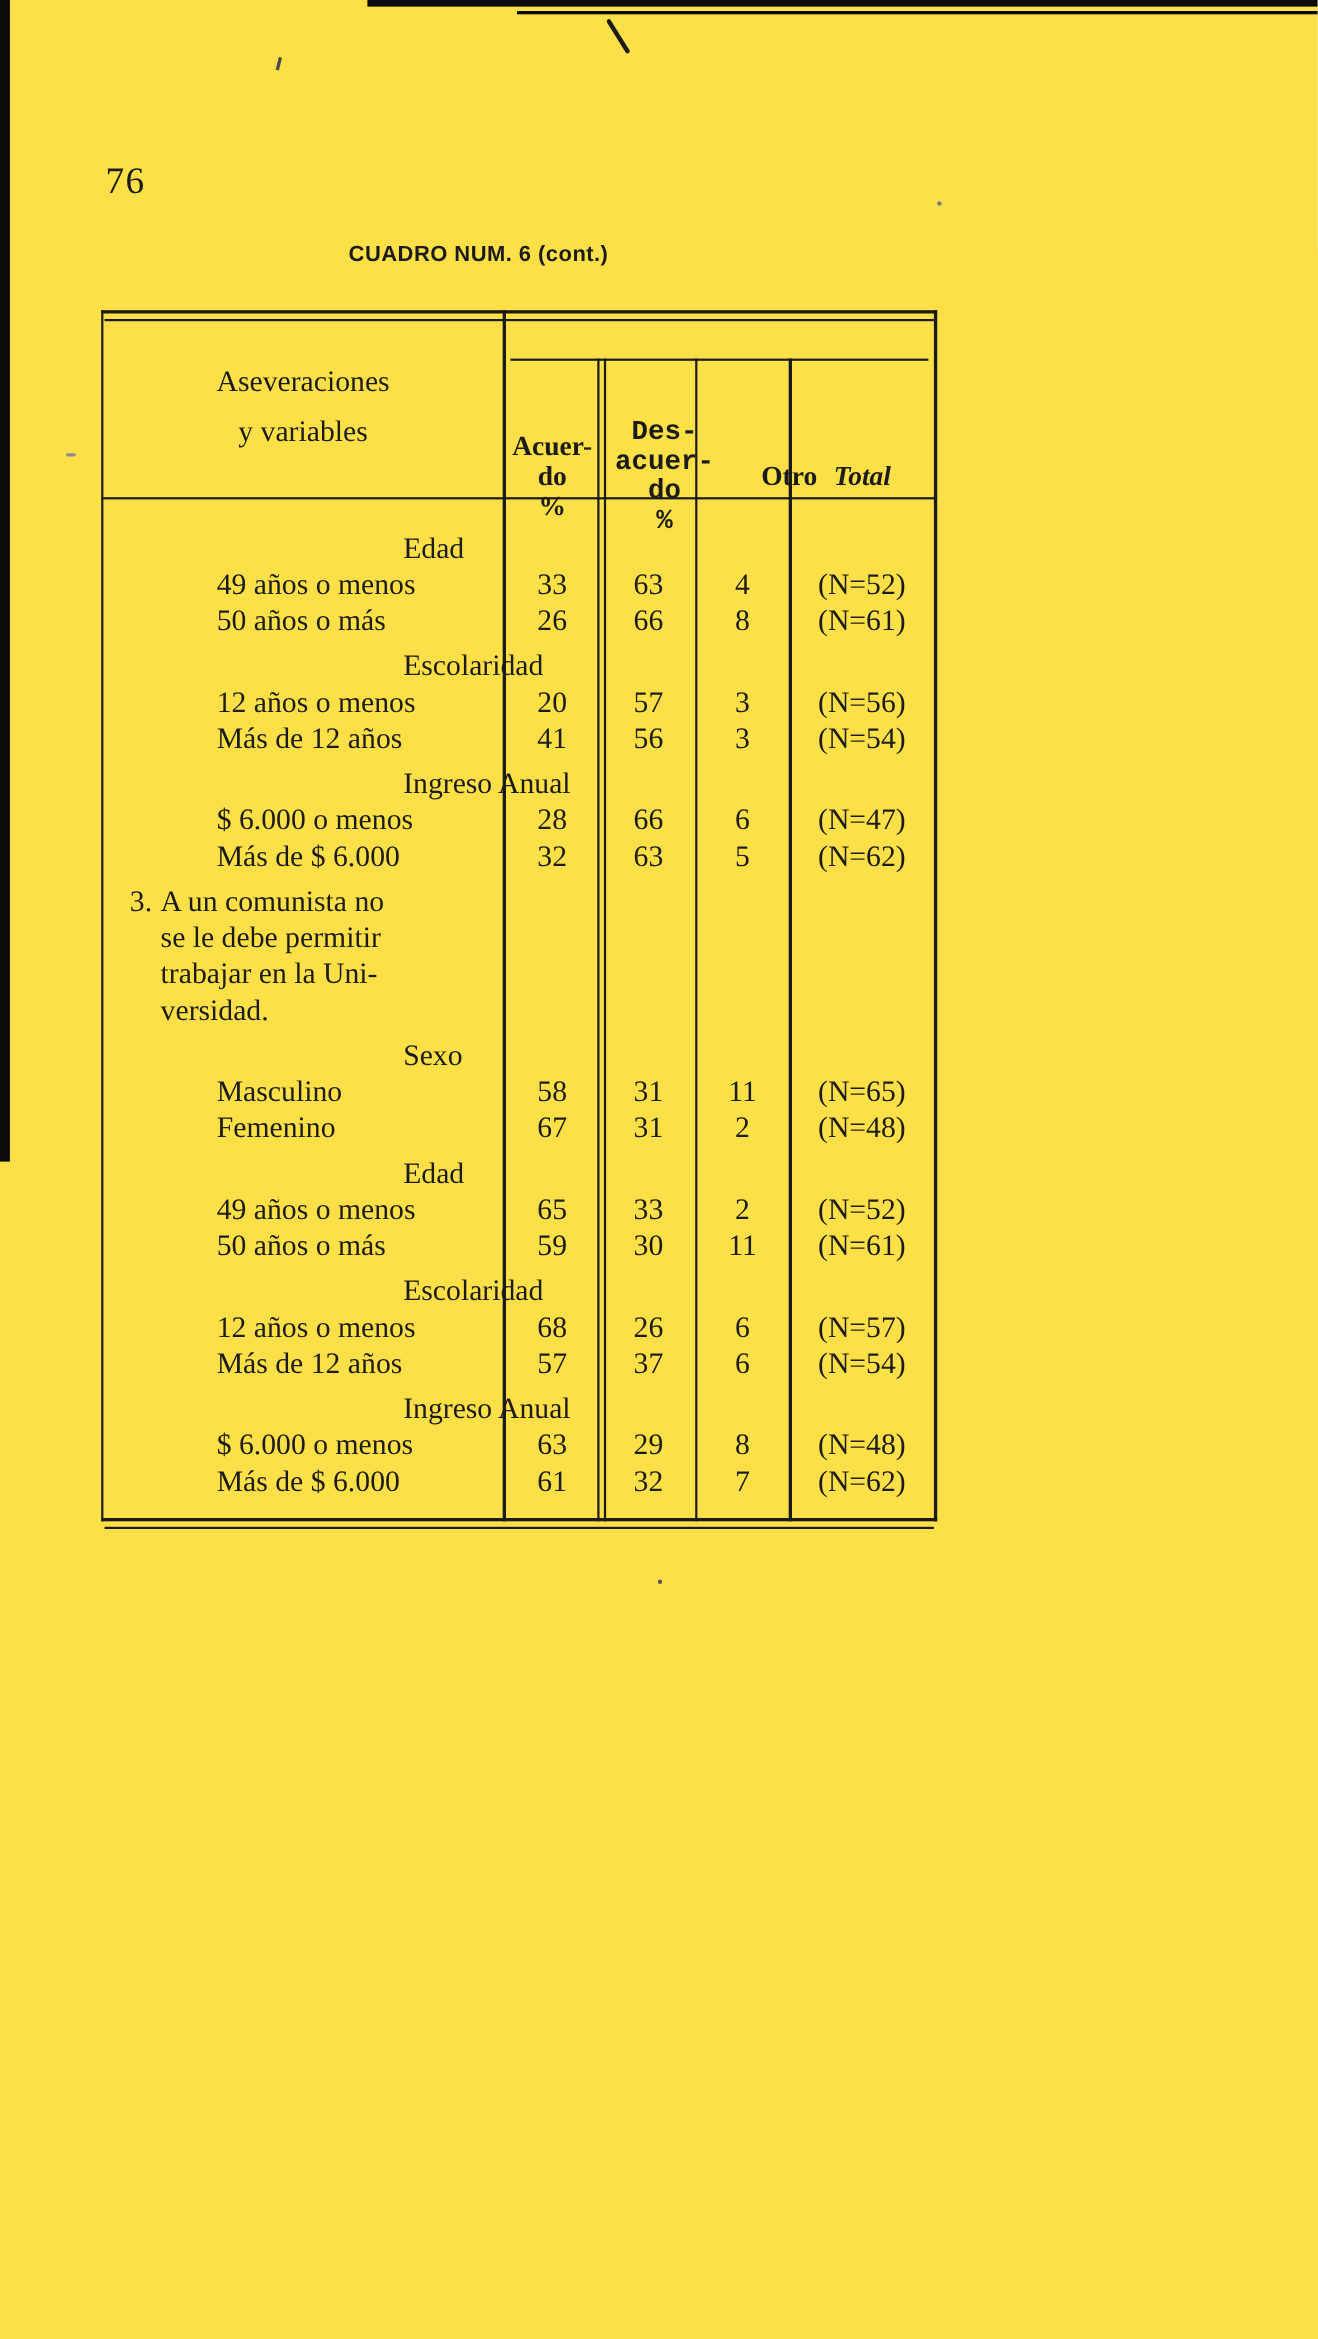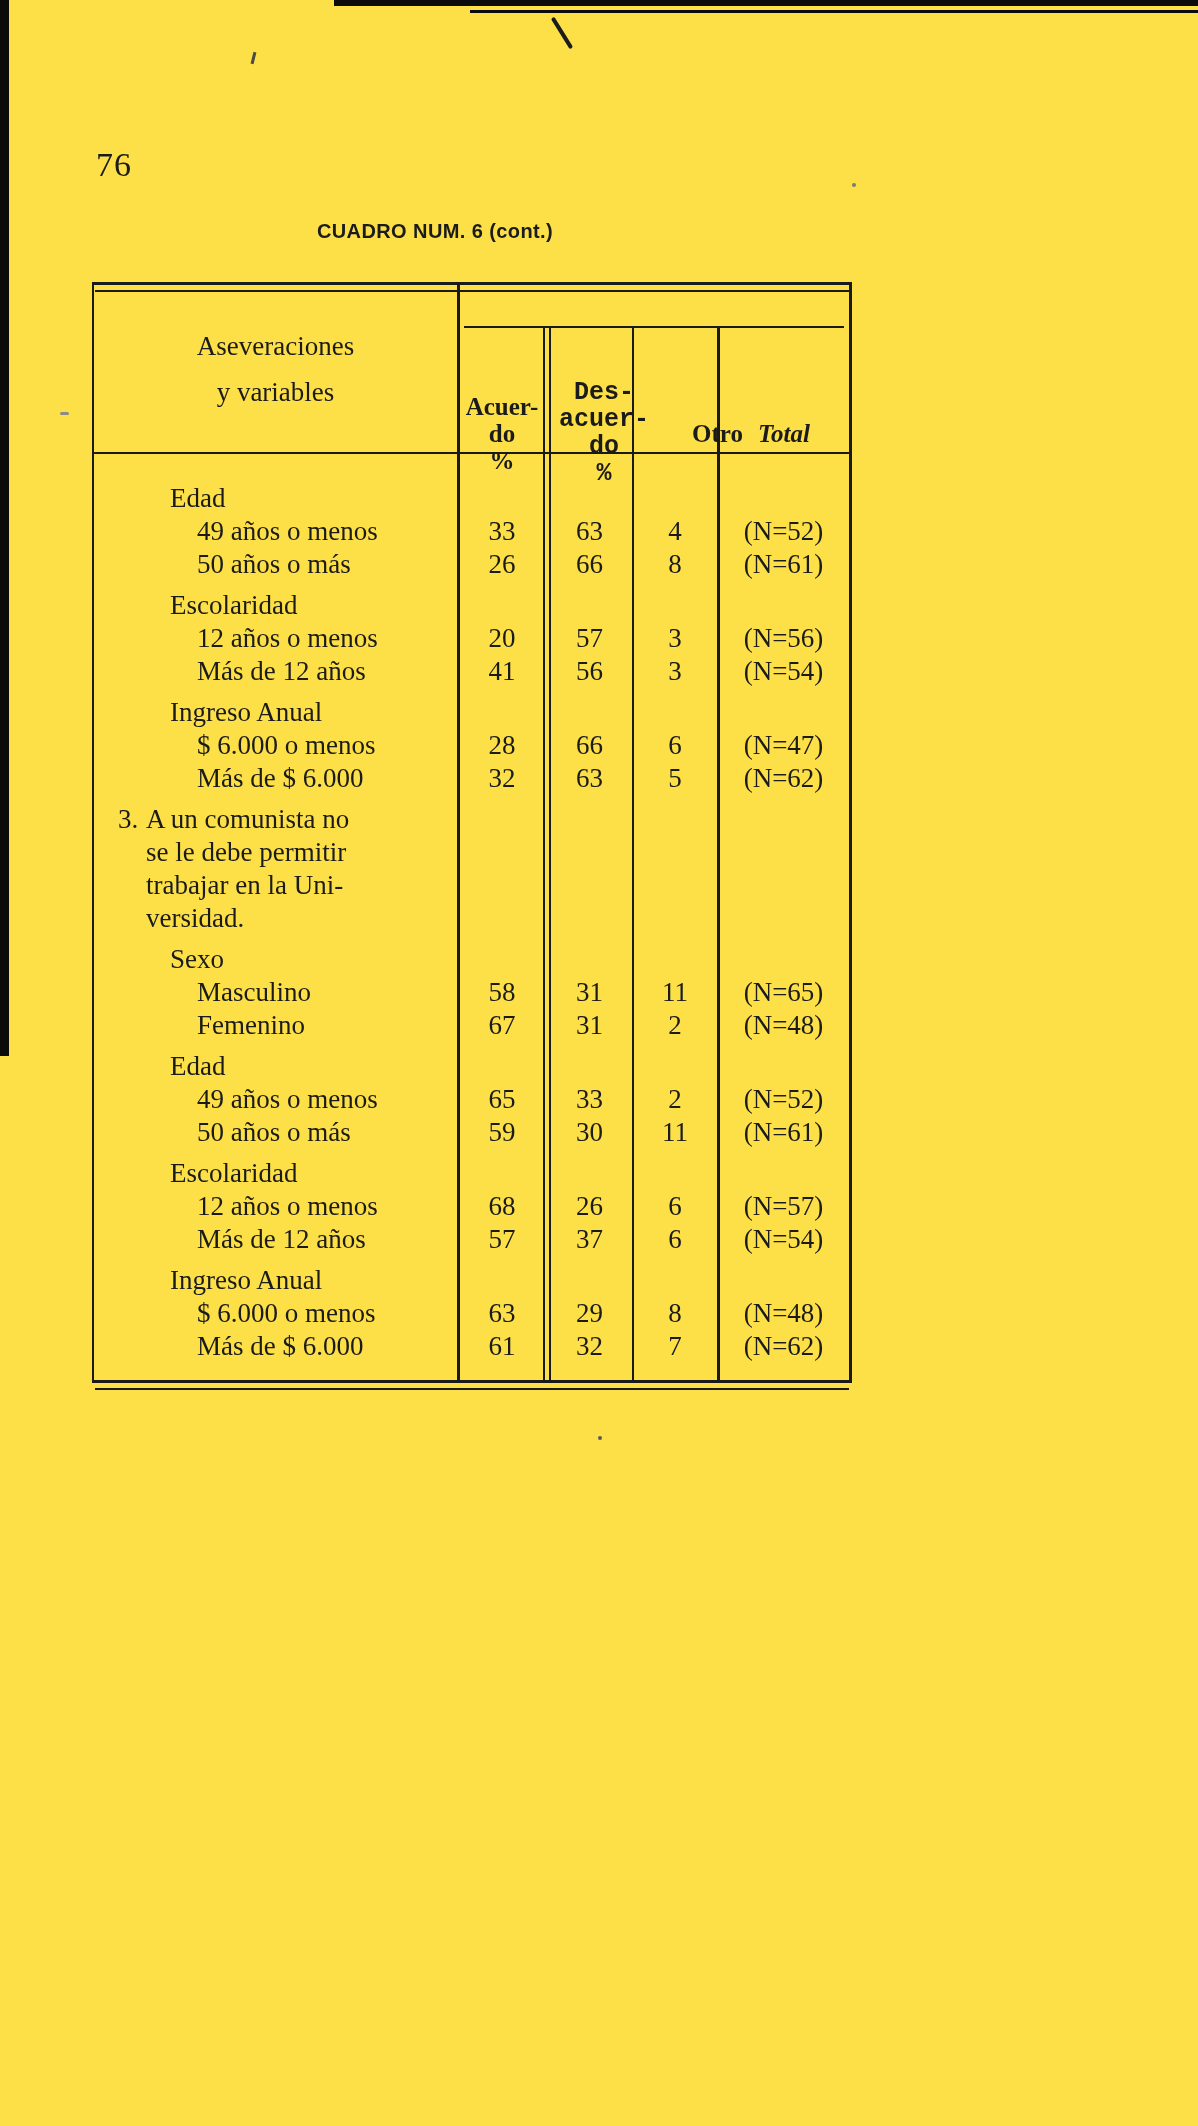--- a/index.html
+++ b/index.html
@@ -64,21 +64,21 @@
     text-align:center; white-space:pre-line;
     font-weight:700; font-size:25px; line-height:27px;margin-top:44px;
   }
   .ch1 { left:367px; width:86px; }
   .ch2 { left:474px; width:76px;font-family:Liberation Mono, monospace; }
   .ch3 { left:573px; width:105px; }
   .ch4 { left:628px; width:128px;font-style:italic; }
 
   .tbody { position:absolute; left:2px; top:172px; width:756px; padding-top:20px; }
   .trow { display:flex; line-height:33px; }
-  .trow.group { margin-top:8px; }
+  .trow.group { margin-top:8px;justify-content:center; }
   .trow.statement { margin-top:8px; margin-bottom:5px; }
   .cell.stub { width:363px; }
   .glabel { padding-left:76px; }
   .ilabel { padding-left:103px; }
   .cell.v { text-align:center; }
   .v0 { width:90px; } .v1 { width:85px; } .v2 { width:86px; } .v3 { width:131px; }
   .stmt { display:flex; }
   .stmt-num { width:52px; padding-left:24px; }
   .stmt-text { white-space:pre-line; width:300px; }
 </style>

